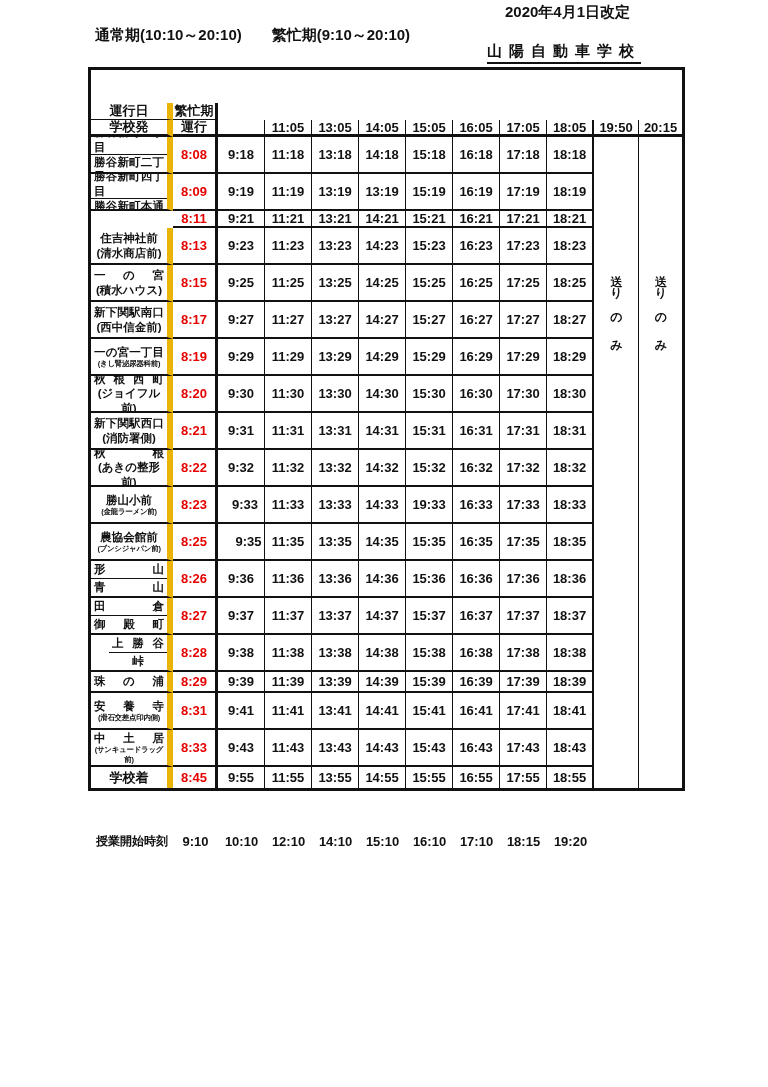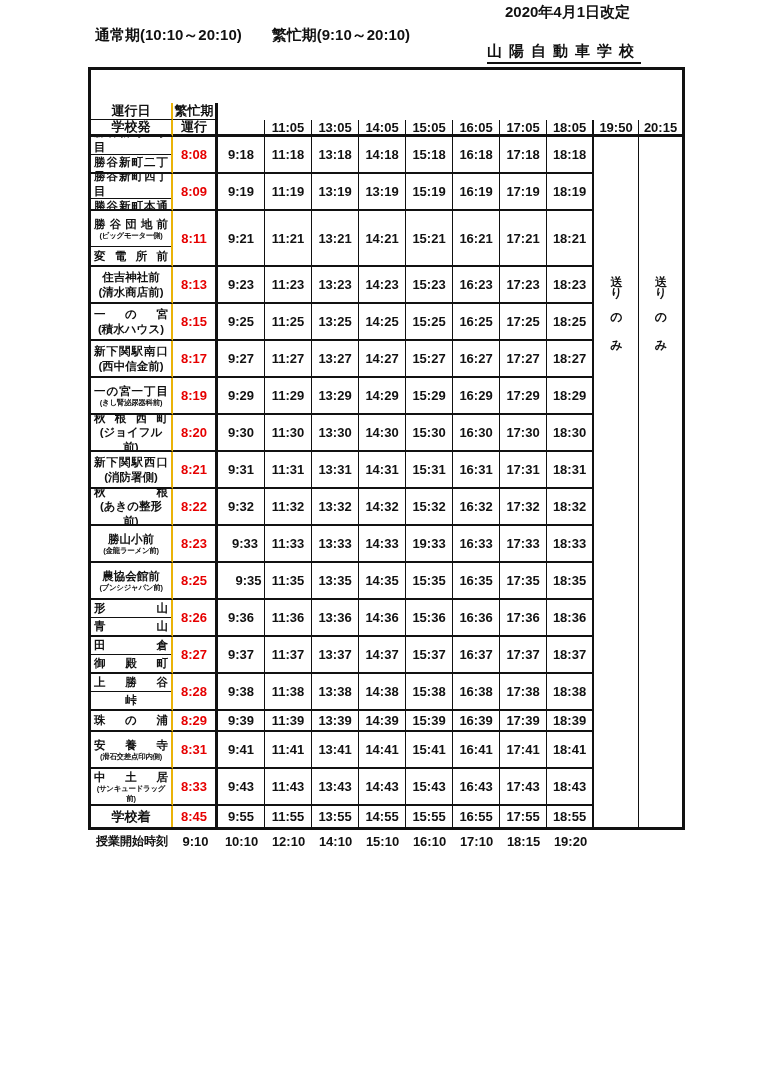--- a/index.html
+++ b/index.html
@@ -20,21 +20,21 @@
     border:3px solid #111; background:#fff;
   }
   .cell { display:flex; align-items:center; justify-content:center;
           border-right:1px solid #111; border-bottom:2px solid #111; overflow:hidden; }
   .title-cell { grid-column:1/13; grid-row:1; font-size:20px; font-weight:bold;
                 border-right:none; border-bottom:3px solid #111; letter-spacing:1px; }
   .hcell { font-size:13px; font-weight:bold; border-bottom:1px solid #111; }
   .h2cell { border-bottom:3px solid #111 !important; }
   .common-span { grid-column:3/13; grid-row:2; border-right:none; letter-spacing:9px;
                  padding-left:9px; }
-  .c-station { border-right:2px solid #eab308; }
+  .c-station { border-right:6px solid #eab308; }
   .c-busy { border-right:3px solid #111; color:#e60000; font-weight:bold; font-size:13px; }
   .c-t { font-size:13px; font-weight:bold; }
   .c-t7 { border-right:2px solid #111; }
   .c-last { border-right:none; }
   .station-cell { flex-direction:column; align-items:stretch; justify-content:center;
                   font-weight:bold; font-size:11.5px; padding:0; }
   .group { display:flex; flex-direction:column; justify-content:center; flex:1 1 0; }
   .group + .group { border-top:1px solid #111; }
   .line { text-align:center; padding:0 3px; line-height:1.25; }
   .line.just { text-align:justify; text-align-last:justify; }
@@ -114,29 +114,20 @@
     </div>
     <div class="cell c-busy" style="grid-area: 5 / 2;">8:09</div>
     <div class="cell c-t" style="grid-area: 5 / 3;">9:19</div>
     <div class="cell c-t" style="grid-area: 5 / 4;">11:19</div>
     <div class="cell c-t" style="grid-area: 5 / 5;">13:19</div>
     <div class="cell c-t" style="grid-area: 5 / 6;">13:19</div>
     <div class="cell c-t" style="grid-area: 5 / 7;">15:19</div>
     <div class="cell c-t" style="grid-area: 5 / 8;">16:19</div>
     <div class="cell c-t" style="grid-area: 5 / 9;">17:19</div>
     <div class="cell c-t c-t7" style="grid-area: 5 / 10;">18:19</div>
-    <div class="cell c-station station-cell" style="grid-area: 6 / 1; height: 56px;">
-      <div class="group" style="flex-grow: 2;">
-        <div class="line just">勝谷団地前</div>
-        <div class="line small">(ビッグモーター側)</div>
-      </div>
-      <div class="group" style="flex-grow: 1;">
-        <div class="line just">変電所前</div>
-      </div>
-    </div>
     <div class="cell c-busy" style="grid-area: 6 / 2;">8:11</div>
     <div class="cell c-t" style="grid-area: 6 / 3;">9:21</div>
     <div class="cell c-t" style="grid-area: 6 / 4;">11:21</div>
     <div class="cell c-t" style="grid-area: 6 / 5;">13:21</div>
     <div class="cell c-t" style="grid-area: 6 / 6;">14:21</div>
     <div class="cell c-t" style="grid-area: 6 / 7;">15:21</div>
     <div class="cell c-t" style="grid-area: 6 / 8;">16:21</div>
     <div class="cell c-t" style="grid-area: 6 / 9;">17:21</div>
     <div class="cell c-t c-t7" style="grid-area: 6 / 10;">18:21</div>
     <div class="cell c-station station-cell" style="grid-area: 7 / 1; height: 37px;">
@@ -301,21 +292,21 @@
     </div>
     <div class="cell c-busy" style="grid-area: 17 / 2;">8:27</div>
     <div class="cell c-t" style="grid-area: 17 / 3;">9:37</div>
     <div class="cell c-t" style="grid-area: 17 / 4;">11:37</div>
     <div class="cell c-t" style="grid-area: 17 / 5;">13:37</div>
     <div class="cell c-t" style="grid-area: 17 / 6;">14:37</div>
     <div class="cell c-t" style="grid-area: 17 / 7;">15:37</div>
     <div class="cell c-t" style="grid-area: 17 / 8;">16:37</div>
     <div class="cell c-t" style="grid-area: 17 / 9;">17:37</div>
     <div class="cell c-t c-t7" style="grid-area: 17 / 10;">18:37</div>
-    <div class="cell c-station station-cell" style="grid-area: 18 / 1; height: 37px;">
+    <div class="cell c-station station-cell" style="grid-area: 18 / 1; height: 37px; padding-left: 18px;">
       <div class="group" style="flex-grow: 1;">
         <div class="line just">上勝谷</div>
       </div>
       <div class="group" style="flex-grow: 1;">
         <div class="line">峠</div>
       </div>
     </div>
     <div class="cell c-busy" style="grid-area: 18 / 2;">8:28</div>
     <div class="cell c-t" style="grid-area: 18 / 3;">9:38</div>
     <div class="cell c-t" style="grid-area: 18 / 4;">11:38</div>

